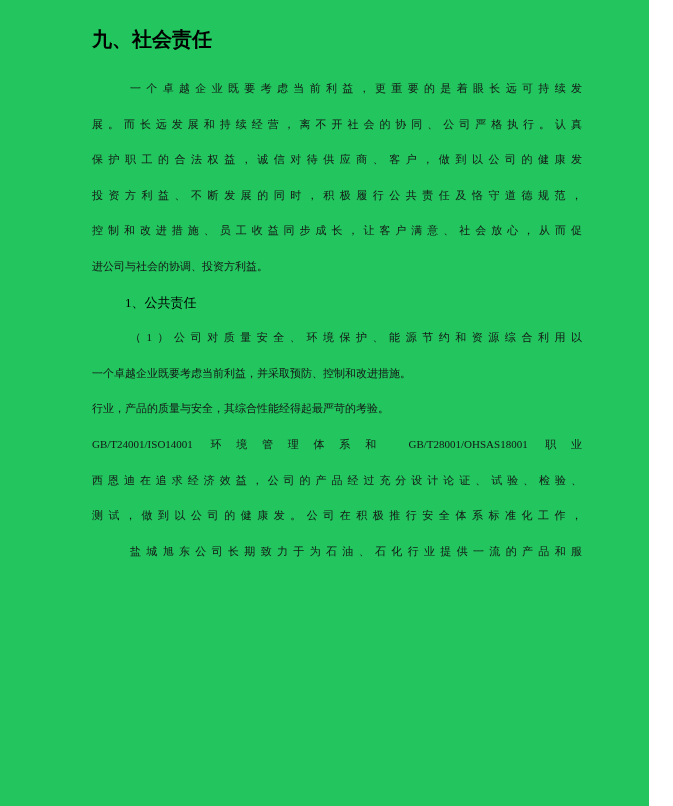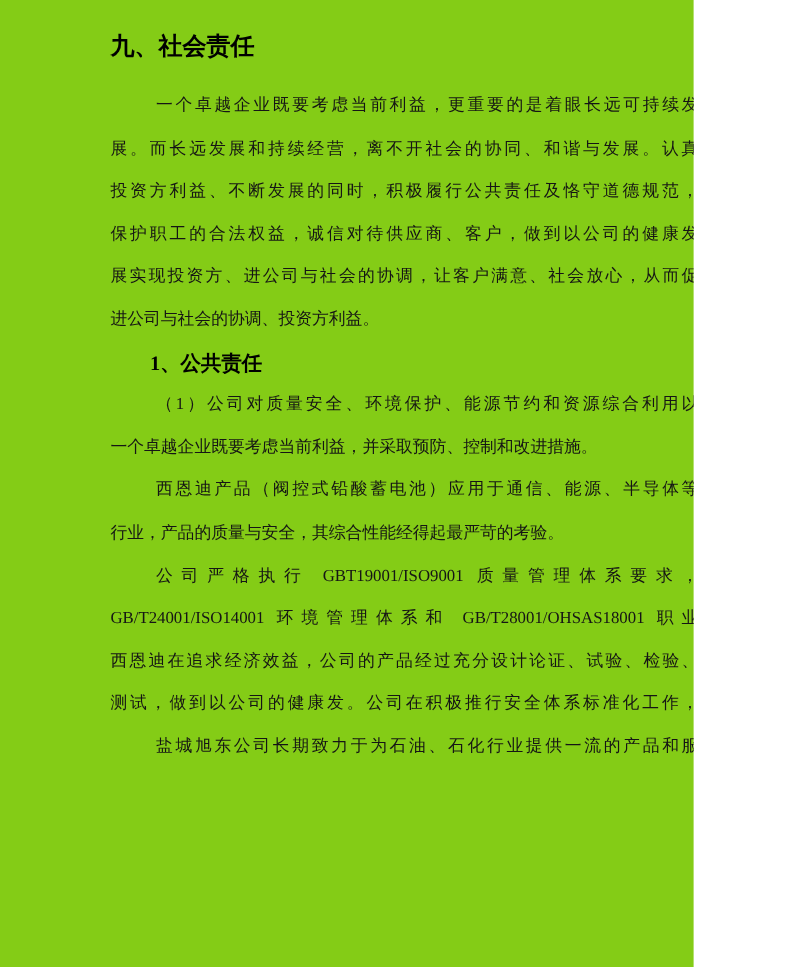--- a/index.html
+++ b/index.html
@@ -2,83 +2,81 @@
 <html lang="zh"><head>
 <meta charset="utf-8">
 <style>
   html, body {
     margin: 0;
     padding: 0;
     background: #ffffff;
   }
   .page {
     position: relative;
-    width: 578px;
+    width: 649px;
     height: 806px;
-    background: #84cc16;
+    background: #22c55e;
     overflow: hidden;
     font-family: "Liberation Serif", "DejaVu Serif", serif;
     color: #151515;
   }
   .content {
     position: absolute;
     left: 92px;
     top: 26px;
     width: 490px;
   }
   .h1 {
     font-family: "Liberation Sans", "DejaVu Sans", sans-serif;
     font-weight: bold;
     font-size: 20px;
     line-height: 26px;
     margin: 0 0 19px 0;
     color: #000000;
     letter-spacing: 0;
   }
   .line {
-    font-size: 14px;
+    font-size: 11px;
     line-height: 35.6px;
     color: #151515;
     margin: 0;
   }
   .full {
     text-align: justify;
     text-align-last: justify;
   }
   .ind {
     text-indent: 38px;
   }
   .h2 {
-    font-weight: bold;
-    font-size: 17px;
+    font-weight: normal;
+    font-size: 13px;
     text-indent: 33px;
     color: #000000;
   }
 </style>
 </head>
 <body>
 
 <div class="page">
   <div class="content">
 
     <div class="h1">九、社会责任</div>
 
     <div class="line ind full">一个卓越企业既要考虑当前利益，更重要的是着眼长远可持续发</div>
-    <div class="line full">展。而长远发展和持续经营，离不开社会的协同、和谐与发展。认真</div>
+    <div class="line full">展。而长远发展和持续经营，离不开社会的协同、公司严格执行。认真</div>
+    <div class="line full">保护职工的合法权益，诚信对待供应商、客户，做到以公司的健康发</div>
     <div class="line full">投资方利益、不断发展的同时，积极履行公共责任及恪守道德规范，</div>
-    <div class="line full">保护职工的合法权益，诚信对待供应商、客户，做到以公司的健康发</div>
-    <div class="line full">展实现投资方、进公司与社会的协调，让客户满意、社会放心，从而促</div>
+    <div class="line full">控制和改进措施、员工收益同步成长，让客户满意、社会放心，从而促</div>
     <div class="line">进公司与社会的协调、投资方利益。</div>
 
     <div class="line h2">1、公共责任</div>
 
     <div class="line ind full">（1）公司对质量安全、环境保护、能源节约和资源综合利用以</div>
     <div class="line">一个卓越企业既要考虑当前利益，并采取预防、控制和改进措施。</div>
-    <div class="line ind full">西恩迪产品（阀控式铅酸蓄电池）应用于通信、能源、半导体等</div>
     <div class="line">行业，产品的质量与安全，其综合性能经得起最严苛的考验。</div>
-    <div class="line ind full">公司严格执行 GBT19001/ISO9001 质量管理体系要求，</div>
     <div class="line full">GB/T24001/ISO14001 环境管理体系和 GB/T28001/OHSAS18001 职业</div>
     <div class="line full">西恩迪在追求经济效益，公司的产品经过充分设计论证、试验、检验、</div>
     <div class="line full">测试，做到以公司的健康发。公司在积极推行安全体系标准化工作，</div>
     <div class="line ind full">盐城旭东公司长期致力于为石油、石化行业提供一流的产品和服</div>
 
   </div>
 </div>
 
 </body></html>

